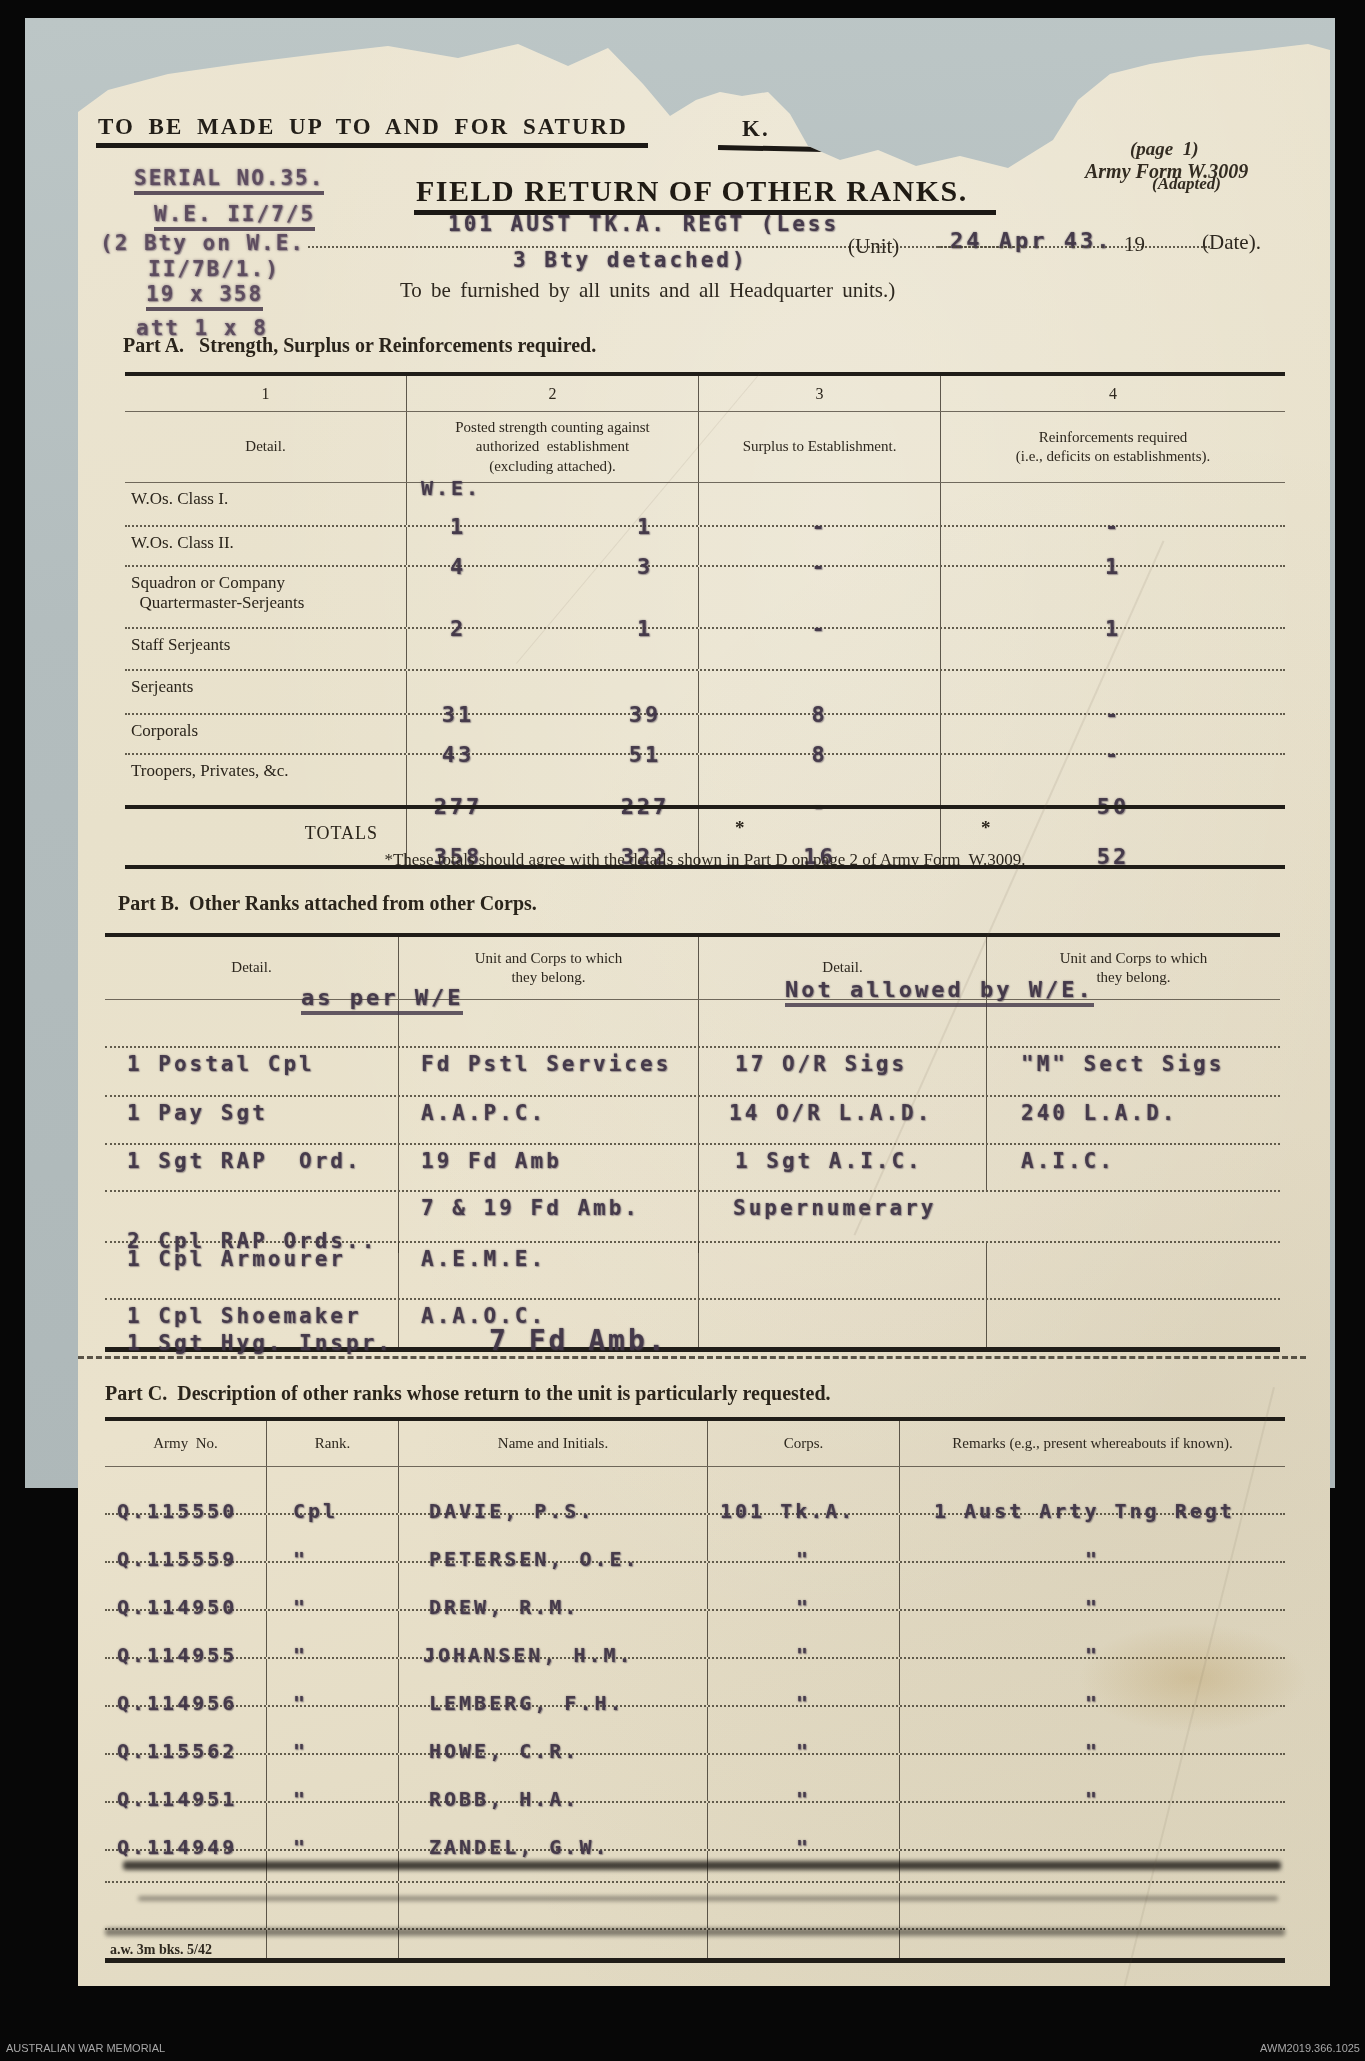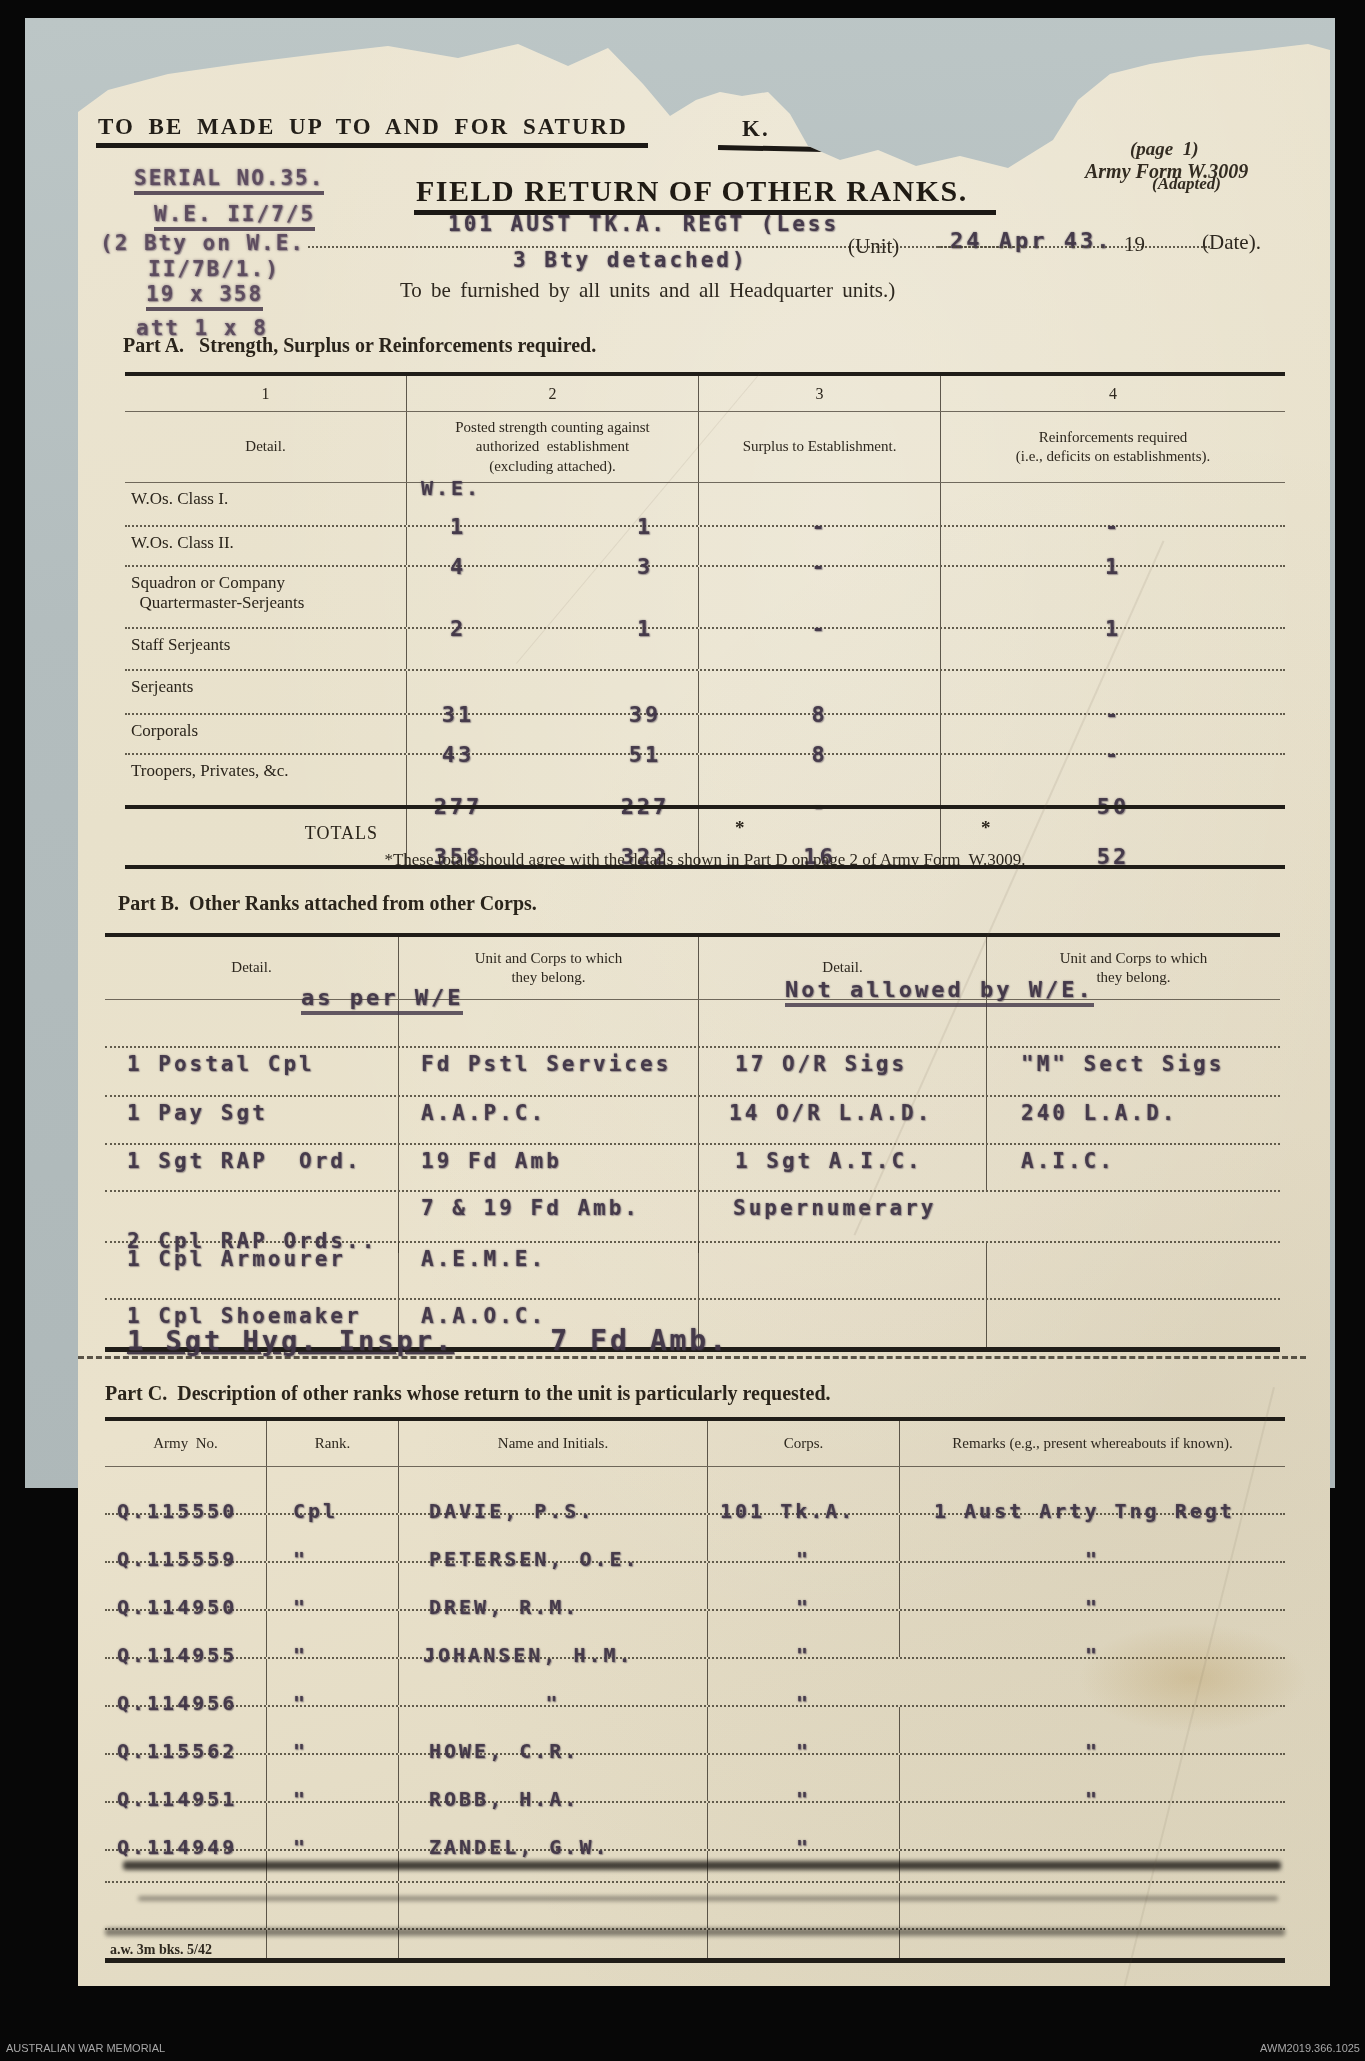--- a/index.html
+++ b/index.html
@@ -293,21 +293,21 @@
         <div class="cell"></div>
       </div>
       <div class="grid gB rowB" style="height:47px;">
         <div class="cell" style="padding-left:22px;"><span class="typed">1 Cpl Shoemaker</span></div>
         <div class="cell" style="padding-left:22px;"><span class="typed">A.A.O.C.</span></div>
         <div class="cell"></div>
         <div class="cell"></div>
       </div>
 
       <div class="abs" style="left:0;bottom:-10px;width:900px;z-index:2;">
-        <span class="typed" style="font-size:27px;margin-left:22px;text-decoration:underline;">1 Sgt Hyg. Inspr.</span>
+        <span class="typed" style="font-size:21px;margin-left:22px;">1 Sgt Hyg. Inspr.</span>
         <span class="typed" style="font-size:28px;margin-left:92px;">7 Fd Amb.</span>
       </div>
     </div>
 
     <div class="abs dashsep" style="left:0;top:1328px;width:1228px;height:0;"></div>
 
     <span class="abs ptitle" style="left:27px;top:1354px;">Part C.&nbsp; Description of other ranks whose return to the unit is particularly requested.</span>
 
     <div class="tbl" style="left:27px;top:1389px;width:1180px;border-bottom-width:5px;">
       <div class="grid gC thin" style="height:45px;">
@@ -386,20 +386,23 @@
             <span class="t typed">"</span>
           </div>
       </div>
       <div class="grid gC dot rowC" style="height:46px;">
         <div class="cell" style="padding-left:12px;">
             <span class="t typed">Q.114956</span>
           </div>
         <div class="cell" style="padding-left:26px;">
             <span class="t typed">"</span>
           </div>
+        <div class="cell" style="padding-left:30px;">
+            <span class="t typed">LEMBERG, F.H.</span>
+          </div>
         <div class="cell ctr">
             <span class="t typed">"</span>
           </div>
         <div class="cell ctr">
             <span class="t typed">"</span>
           </div>
       </div>
       <div class="grid gC dot rowC" style="height:46px;">
         <div class="cell" style="padding-left:12px;">
             <span class="t typed">Q.115562</span>

